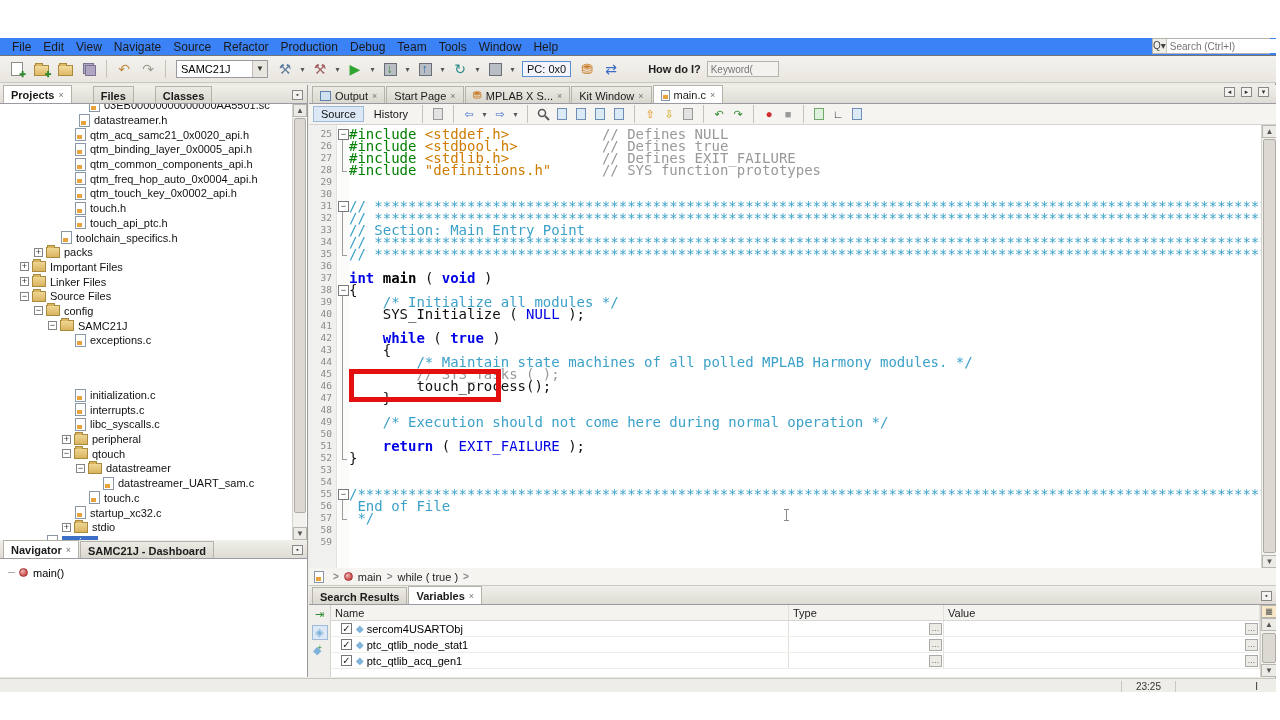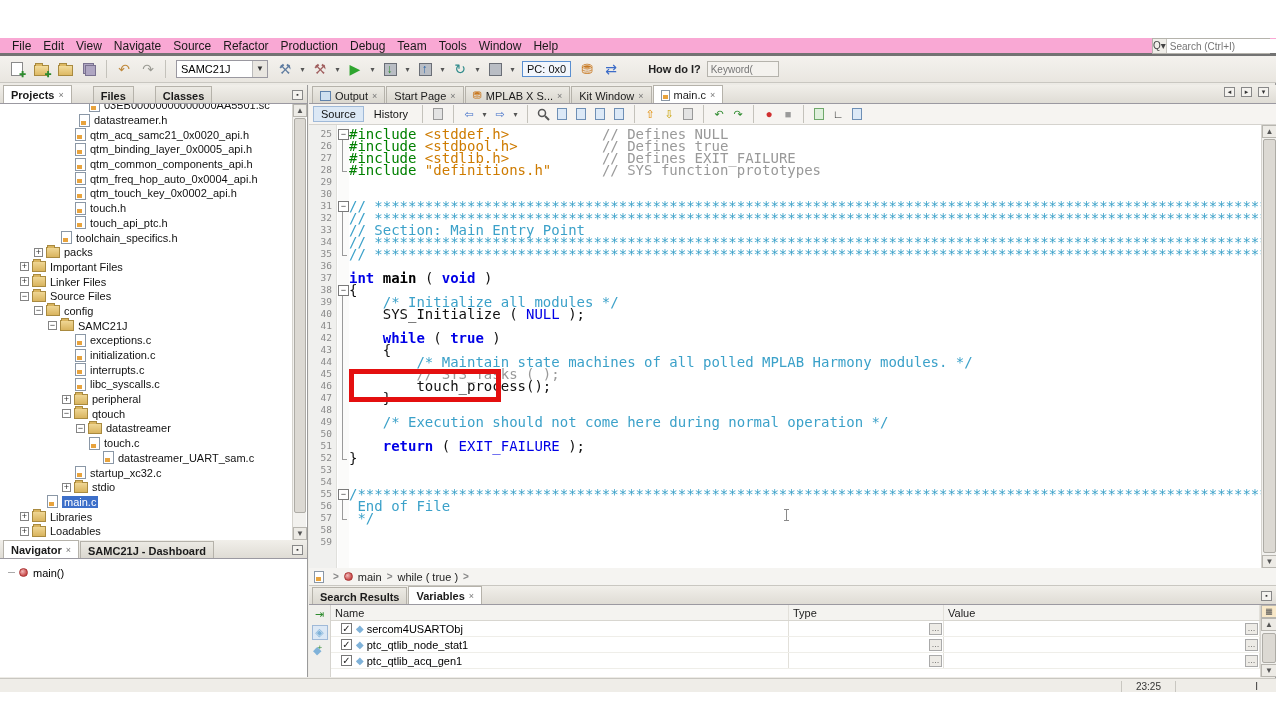--- a/index.html
+++ b/index.html
@@ -2,21 +2,21 @@
 <html><head>
 <meta charset="utf-8">
 <style>
   * { margin:0; padding:0; box-sizing:border-box; }
   html,body { width:1280px; height:720px; background:#fff; font-family:"Liberation Sans", sans-serif; overflow:hidden; }
   .abs { position:absolute; }
   #stage { position:relative; width:1280px; height:720px; background:#fff; }
   #frame { position:absolute; left:0; top:38px; width:1276px; height:654px; background:#EDEBE6; border-right:1px solid #9a9a9a; }
 
   
-  #menubar { left:0; top:38px; width:1276px; height:18px; background:#f9a8d4; border-bottom:3px solid #737373; display:flex; align-items:center; padding-left:6px; font-size:12px; color:#1a1a1a; }
+  #menubar { left:0; top:38px; width:1276px; height:18px; background:#3b82f6; border-bottom:1px solid #737373; display:flex; align-items:center; padding-left:6px; font-size:12px; color:#1a1a1a; }
   .menu-item { padding:1px 6px; cursor:default; }
   #quick-search { position:absolute; right:6px; top:0px; width:118px; height:16px; display:flex; border:1px solid #B5B3AC; background:#fff; }
   #quick-search .qbtn { width:22px; background:#F0EEE9; border-right:1px solid #C8C6C0; font-size:10px; color:#444; text-align:center; line-height:14px; }
   #quick-search input { border:none; outline:none; flex:1; font-size:10px; color:#9a9892; padding:0 3px; font-family:"Liberation Sans",sans-serif; }
 
   
   #toolbar { left:0; top:56px; width:1276px; height:27px; background:linear-gradient(#F4F2EE,#E9E6E0); border-bottom:1px solid #C9C7C1; display:flex; align-items:center; padding-left:6px; gap:2px; }
   .tbtn { height:22px; min-width:22px; display:flex; align-items:center; justify-content:center; border-radius:2px; position:relative; }
   .tsep { width:1px; height:18px; background:#C4C2BB; margin:0 4px; }
   .tcaret { font-size:8px; color:#555; width:9px; text-align:center; }
@@ -305,21 +305,21 @@
         <div class="trow" style="padding-left: 48px;">
           <span class="t-exp">−</span>
           <span class="t-folder"></span>
           <span class="tlabel">SAMC21J</span>
         </div>
         <div class="trow" style="padding-left: 62px;">
           <span style="width:13px;flex:none;"></span>
           <span class="t-file"></span>
           <span class="tlabel">exceptions.c</span>
         </div>
-        <div class="trow" style="padding-left: 62px;">
+        <div class="trow" style="padding-left: 62px; margin-top: 40px;">
           <span style="width:13px;flex:none;"></span>
           <span class="t-file"></span>
           <span class="tlabel">initialization.c</span>
         </div>
         <div class="trow" style="padding-left: 62px;">
           <span style="width:13px;flex:none;"></span>
           <span class="t-file"></span>
           <span class="tlabel">interrupts.c</span>
         </div>
         <div class="trow" style="padding-left: 62px;">
@@ -335,29 +335,29 @@
         <div class="trow" style="padding-left: 62px;">
           <span class="t-exp">−</span>
           <span class="t-folder"></span>
           <span class="tlabel">qtouch</span>
         </div>
         <div class="trow" style="padding-left: 76px;">
           <span class="t-exp">−</span>
           <span class="t-folder"></span>
           <span class="tlabel">datastreamer</span>
         </div>
+        <div class="trow" style="padding-left: 90px;">
+          <span style="width:13px;flex:none;"></span>
+          <span class="t-file"></span>
+          <span class="tlabel">datastreamer_UART_sam.c</span>
+        </div>
         <div class="trow" style="padding-left: 76px;">
           <span style="width:13px;flex:none;"></span>
           <span class="t-file"></span>
           <span class="tlabel">touch.c</span>
-        </div>
-        <div class="trow" style="padding-left: 90px;">
-          <span style="width:13px;flex:none;"></span>
-          <span class="t-file"></span>
-          <span class="tlabel">datastreamer_UART_sam.c</span>
         </div>
         <div class="trow" style="padding-left: 62px;">
           <span style="width:13px;flex:none;"></span>
           <span class="t-file"></span>
           <span class="tlabel">startup_xc32.c</span>
         </div>
         <div class="trow" style="padding-left: 62px;">
           <span class="t-exp">+</span>
           <span class="t-folder"></span>
           <span class="tlabel">stdio</span>

